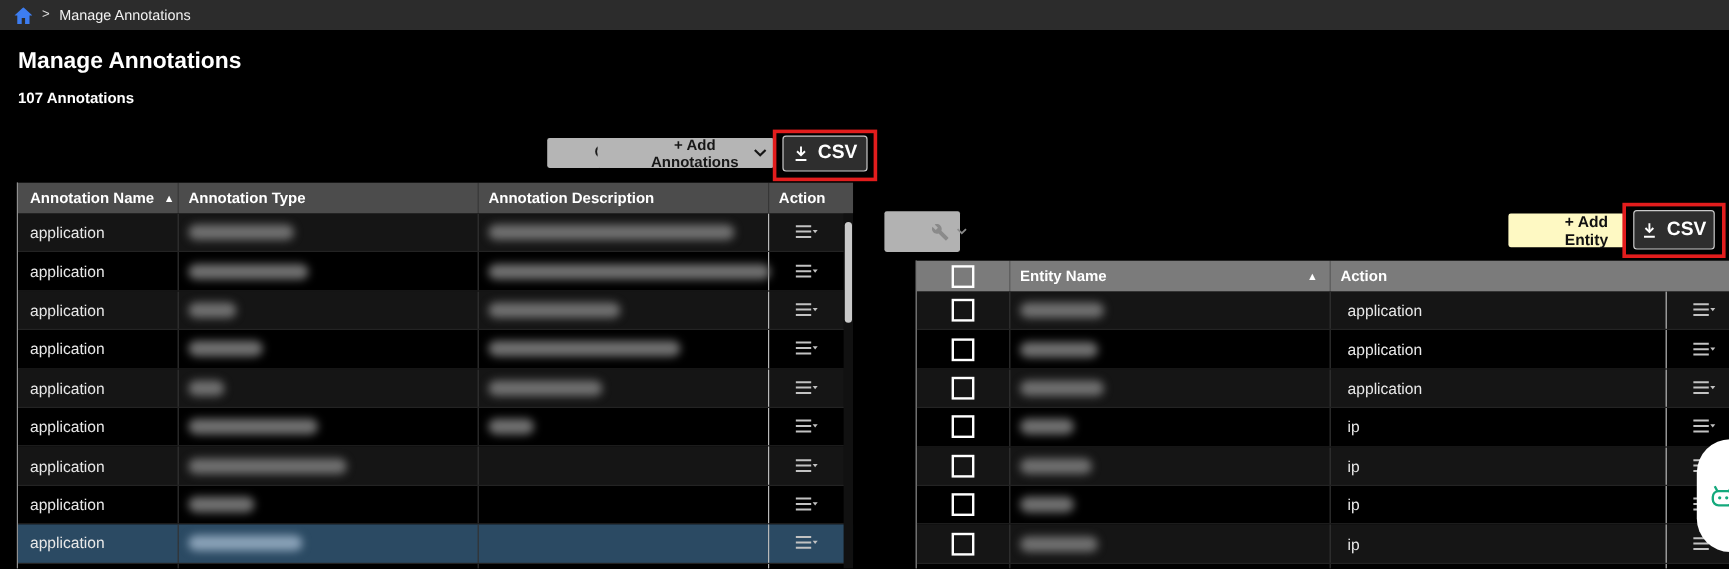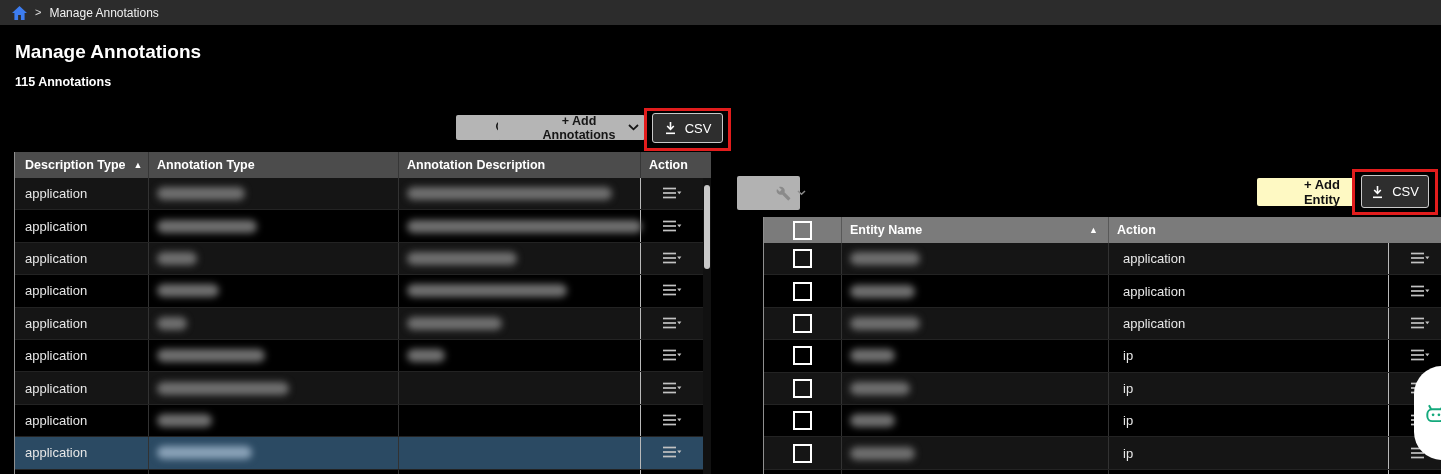--- a/index.html
+++ b/index.html
@@ -18,21 +18,21 @@
 
   
   .search-input{position:absolute;left:14px;top:115px;width:437px;height:25px;background:#c5c5c5;border:none;border-radius:2px;padding:0 10px;font-size:12px;color:#222;box-sizing:border-box;font-family:"Liberation Sans",sans-serif;}
   .search-input::placeholder{color:#616161;}
   .btn{position:absolute;display:flex;align-items:center;justify-content:space-between;background:#b5b5b5;border:none;border-radius:2px;cursor:pointer;font-family:"Liberation Sans",sans-serif;padding-left:39px;}
   .search-btn{left:456px;top:115px;width:33px;height:25px;}
   .add-annotations{left:498px;top:115px;width:147px;height:25px;gap:7px;font-size:12.5px;font-weight:bold;color:#161616;}
   .red-box{position:absolute;border:3px solid #e21d1d;pointer-events:none;}
   .red-left{left:644px;top:108px;width:81px;height:37px;}
   .red-right{left:1352px;top:169px;width:80px;height:40px;}
-  .btn-dark{position:absolute;display:flex;align-items:center;justify-content:center;gap:8px;background:#2e2e2e;border:1px solid #c9c9c9;border-radius:3px;color:#fff;font-weight:normal;font-size:13px;cursor:pointer;font-family:"Liberation Sans",sans-serif;}
+  .btn-dark{position:absolute;display:flex;align-items:center;justify-content:center;gap:8px;background:#2e2e2e;border:1px solid #c9c9c9;border-radius:3px;color:#fff;font-weight:bold;font-size:16px;cursor:pointer;font-family:"Liberation Sans",sans-serif;}
   .csv-left{left:652px;top:113px;width:71px;height:30px;}
   .csv-right{left:1361px;top:175px;width:68px;height:33px;}
 
   
   .rp-title{position:absolute;left:737px;top:152px;color:#fff;font-size:13.5px;font-weight:bold;}
   .wrench-btn{left:737px;top:176px;width:63px;height:34px;background:#b2b2b2;gap:6px;cursor:default;}
   .add-entity{left:1257px;top:178px;width:97px;height:28px;background:#fef9c3;font-size:13px;font-weight:bold;color:#111;}
 
   
   .tbl{position:absolute;overflow:hidden;border-left:1px solid #8f8f8f;}
@@ -85,21 +85,21 @@
     <span class="home">
       <svg width="15" height="14" viewBox="0 0 15 14">
           <path d="M7.5 0 L15 7 H12.6 V14 H8.9 V9.1 H6.1 V14 H2.4 V7 H0 Z" fill="#3d7df0"></path>
         </svg>
     </span>
     <span class="sep">&gt;</span>
     <span class="crumb">Manage Annotations</span>
   </div>
 
   <div class="page-title">Manage Annotations</div>
-  <div class="count">115 Annotations</div>
+  <div class="count">107 Annotations</div>
 
   <button class="btn search-btn">
     <span style="display:flex;">
       <svg width="15" height="15" viewBox="0 0 15 15" fill="none" stroke="#1c1c1c" stroke-width="1.7">
           <circle cx="6.2" cy="6.2" r="4.4"></circle>
           <line x1="9.6" y1="9.6" x2="13.4" y2="13.4"></line>
         </svg>
     </span>
   </button>
   <button class="btn add-annotations">
@@ -119,21 +119,21 @@
           <polyline points="3.2,5 6.5,8.3 9.8,5"></polyline>
           <line x1="2" y1="12.3" x2="11" y2="12.3"></line>
         </svg>
     </span>
     <span>CSV</span>
   </button>
 
   <div class="tbl left-tbl">
     <div class="thead">
       <div class="hc lw-type">
-        <span>Description Type</span>
+        <span>Annotation Name</span>
         <span class="sort">▲</span>
       </div>
       <div class="hc lw-name">Annotation Type</div>
       <div class="hc lw-desc">Annotation Description</div>
       <div class="hc lw-act nob">Action</div>
     </div>
     <div id="lt-body">
         <div class="trow">
           <div class="cell lw-type tcell">application</div>
           <div class="cell lw-name">

